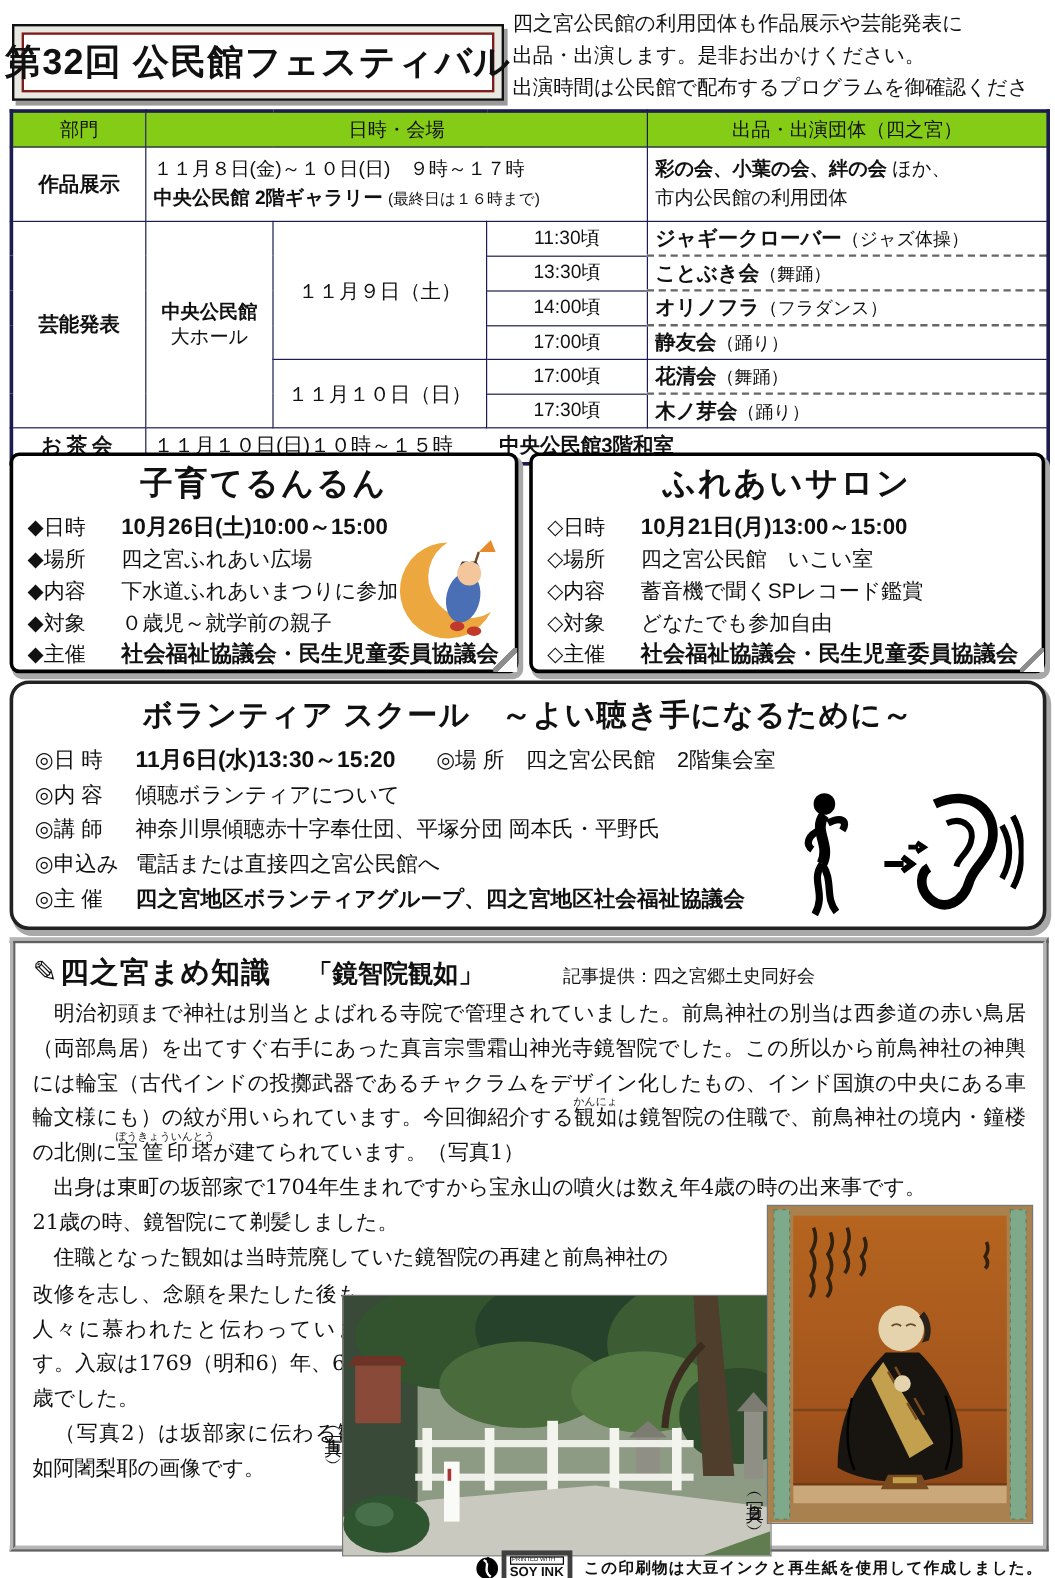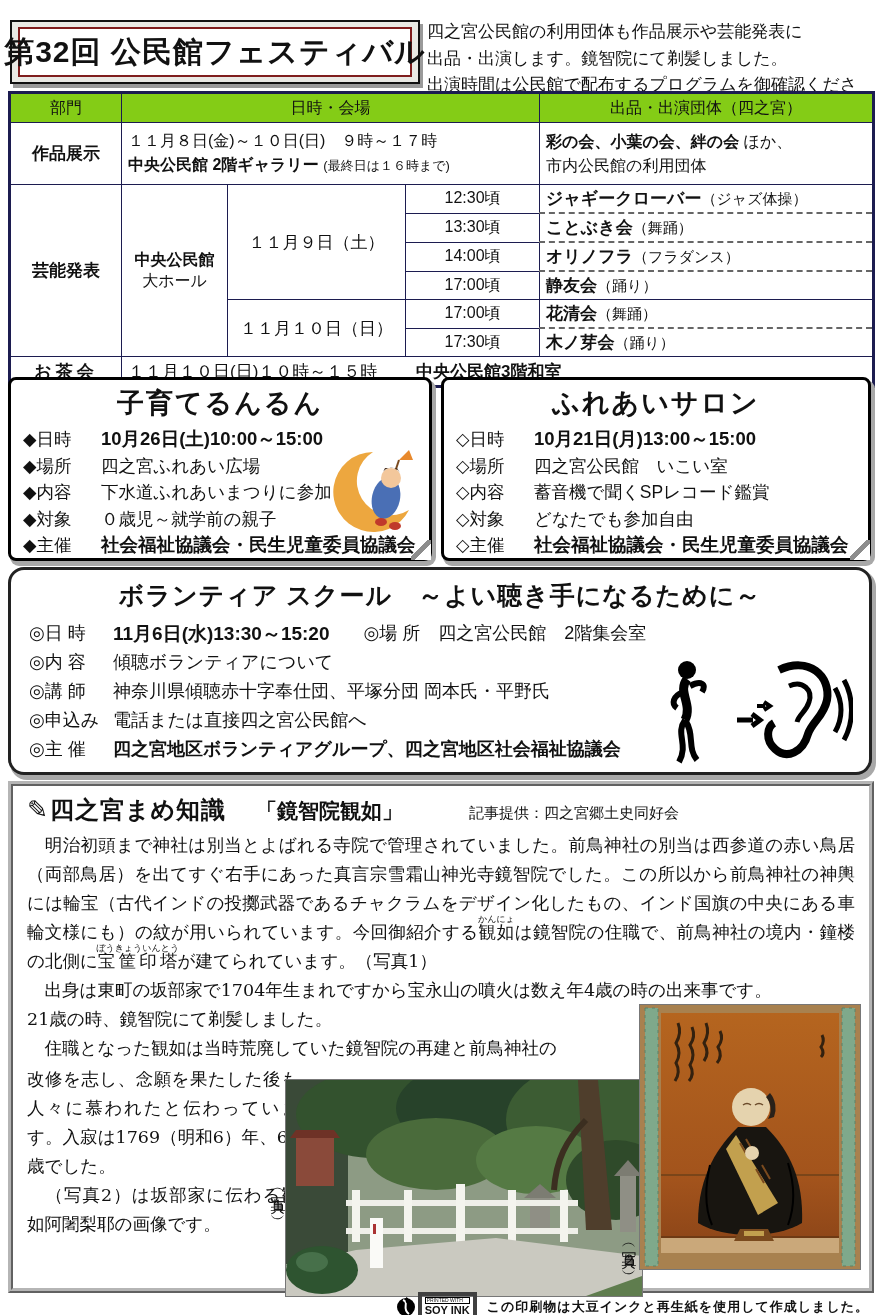--- a/index.html
+++ b/index.html
@@ -13,21 +13,21 @@
   .title-box {
     position:absolute; left:10px; top:20px; width:410px; height:64px;
     background:#e9e9e4; border:2px solid #111; box-shadow:3px 4px 0 #9a9a9a;
     padding:5px 6px;
   }
   .title-inner {
     height:100%; border:2px solid #7f1d1d; background:#fff;
     display:flex; align-items:center; justify-content:center;
     font-weight:900; font-size:30px; letter-spacing:1px; white-space:nowrap;
   }
-  .intro { position:absolute; left:427px; top:7px; width:452px; font-size:17px; line-height:26.5px;margin-top:12px; }
+  .intro { position:absolute; left:427px; top:7px; width:452px; font-size:17px; line-height:26.5px; }
 
   
   .fest-table {
     position:absolute; left:8px; top:91px; width:864px;
     border-collapse:collapse; table-layout:fixed;
     border:3px solid #1c1c50;
   }
   .fest-table th, .fest-table td { border:1px solid #1c1c50; padding:2px 6px; font-size:16px; vertical-align:middle; }
   .fest-table th { background:#84cc16; font-weight:normal; padding:1px 4px; height:30px; }
   td.cat { text-align:center; font-weight:bold; font-size:17px; }
@@ -106,21 +106,21 @@
   .footer-note { font-size:13px; font-weight:bold; letter-spacing:1px; }
 </style>
 </head>
 <body>
 
 <div class="title-box">
   <div class="title-inner">第32回 公民館フェスティバル</div>
 </div>
 <div class="intro">
   <div>四之宮公民館の利用団体も作品展示や芸能発表に</div>
-  <div>出品・出演します。鏡智院にて剃髪しました。</div>
+  <div>出品・出演します。是非お出かけください。</div>
   <div>出演時間は公民館で配布するプログラムを御確認ください。</div>
 </div>
 
 <table class="fest-table">
   <colgroup>
     <col style="width:112px">
       <col style="width:106px">
       <col style="width:178px">
       <col style="width:134px">
       <col style="width:334px">
@@ -143,21 +143,21 @@
       <span>市内公民館の利用団体</span>
     </td>
   </tr>
   <tr class="row-perf">
     <td class="cat" rowspan="6">芸能発表</td>
     <td class="center" rowspan="6">
       <span class="b">中央公民館</span><br>
       <span>大ホール</span>
     </td>
     <td class="center" rowspan="4" style="font-size:17px">１１月９日（土）</td>
-    <td class="center">12:30頃</td>
+    <td class="center">11:30頃</td>
     <td><span class="grp-name">ジャギークローバー</span><span class="grp-genre">（ジャズ体操）</span></td>
   </tr>
   <tr class="row-perf">
     <td class="center">13:30頃</td>
     <td class="dash"><span class="grp-name">ことぶき会</span><span class="grp-genre">（舞踊）</span></td>
   </tr>
   <tr class="row-perf">
     <td class="center">14:00頃</td>
     <td class="dash"><span class="grp-name">オリノフラ</span><span class="grp-genre">（フラダンス）</span></td>
   </tr>

